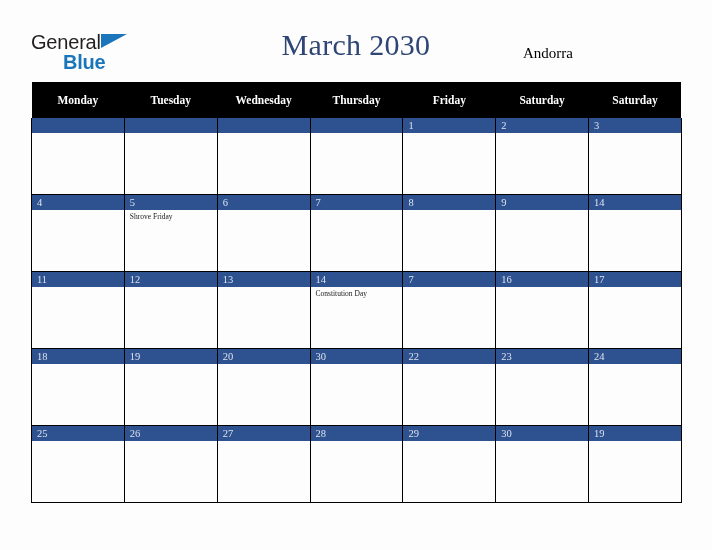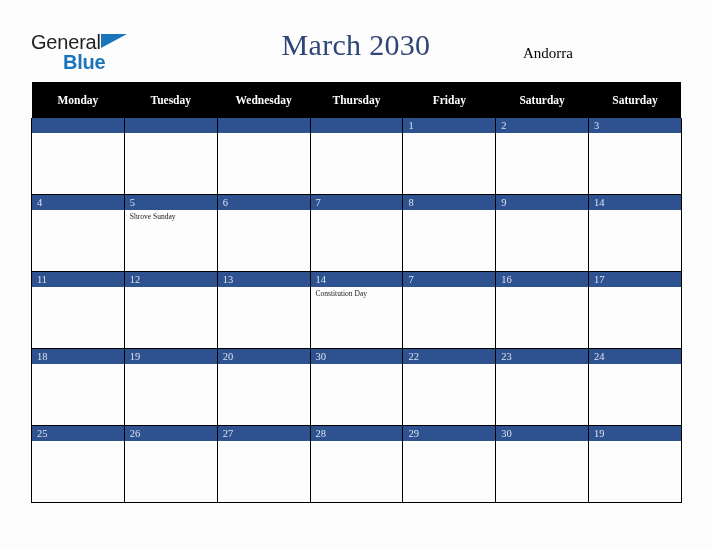--- a/index.html
+++ b/index.html
@@ -220,21 +220,21 @@
         </td>
       </tr>
       <tr class="week-row">
         <td class="day-cell">
           <div class="date-bar">4</div>
           <div class="event-area"></div>
         </td>
         <td class="day-cell">
           <div class="date-bar">5</div>
           <div class="event-area">
-            <span class="event-text">Shrove Sunday</span>
+            <span class="event-text">Shrove Friday</span>
           </div>
         </td>
         <td class="day-cell">
           <div class="date-bar">6</div>
           <div class="event-area"></div>
         </td>
         <td class="day-cell">
           <div class="date-bar">7</div>
           <div class="event-area"></div>
         </td>

